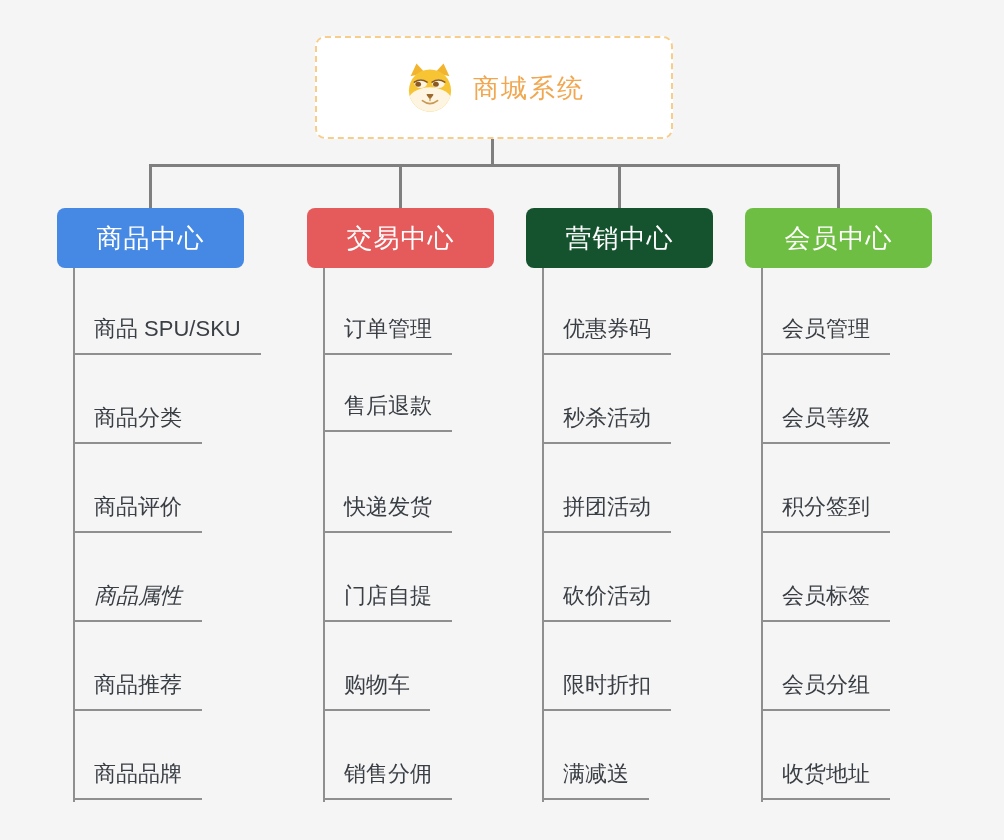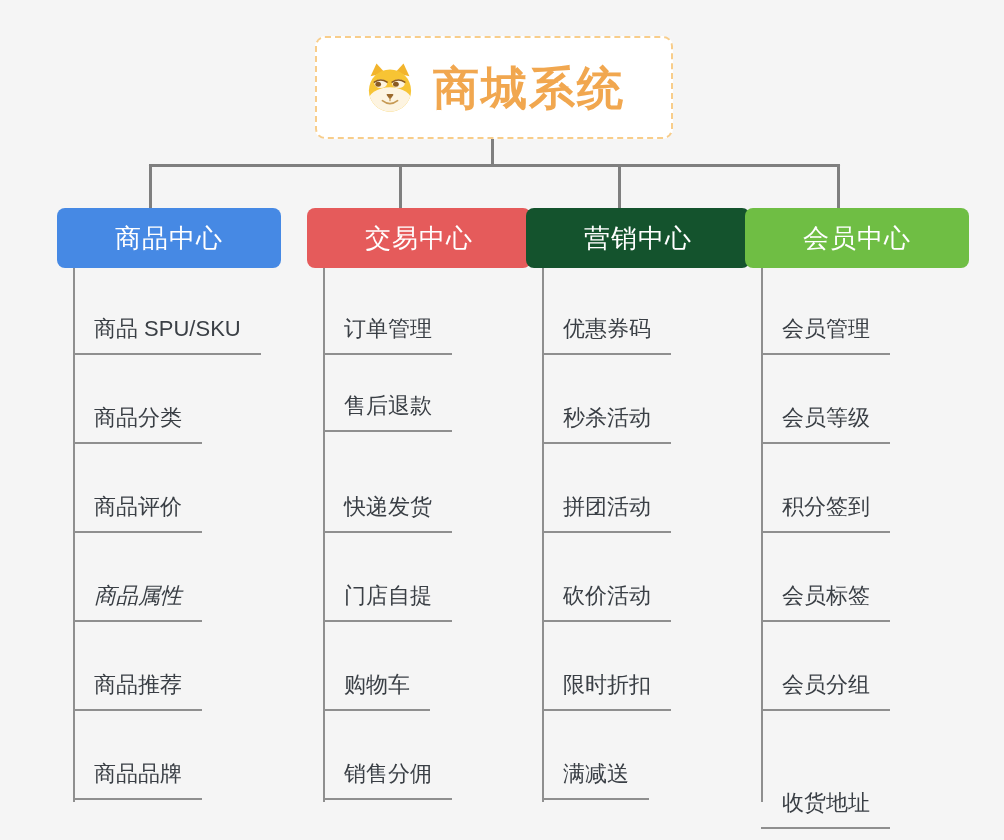--- a/index.html
+++ b/index.html
@@ -19,28 +19,28 @@
   
   .root-node{
     position:absolute;left:315px;top:36px;width:358px;height:103px;
     background:#ffffff;
     border:2px dashed var(--rootborder,#f8cd8a);
     border-radius:10px;
     display:flex;align-items:center;justify-content:center;gap:16px;
     box-sizing:border-box;
   }
   .root-label{
-    font-size:46px;font-weight:700;letter-spacing:2px;
+    font-size:26px;font-weight:400;letter-spacing:2px;
     color:var(--roottext,#f1a74f);
     line-height:1;
   }
   .doge{width:54px;height:54px;flex:0 0 auto;}
   
   .branch-box{
-    position:absolute;top:208px;width:224px;height:60px;
+    position:absolute;top:208px;width:187px;height:60px;
     border-radius:8px;
     display:flex;align-items:center;justify-content:center;
     color:#ffffff;font-size:26px;letter-spacing:1px;
     box-sizing:border-box;
   }
   
   .leaf{
     position:absolute;
     padding:0 20px 8px 21px;
     line-height:32px;
@@ -129,15 +129,15 @@
       <div class="leaf" style="left: 542px; top: 758px;">满减送</div>
       <div class="branch-box" style="left: 745px; background: rgb(111, 190, 68);">
         <span>会员中心</span>
       </div>
       <div class="trunk" style="left: 761px; top: 268px; height: 534px;"></div>
       <div class="leaf" style="left: 761px; top: 313px;">会员管理</div>
       <div class="leaf" style="left: 761px; top: 402px;">会员等级</div>
       <div class="leaf" style="left: 761px; top: 491px;">积分签到</div>
       <div class="leaf" style="left: 761px; top: 580px;">会员标签</div>
       <div class="leaf" style="left: 761px; top: 669px;">会员分组</div>
-      <div class="leaf" style="left: 761px; top: 758px; margin-top: 29px;">收货地址</div>
+      <div class="leaf" style="left: 761px; top: 758px;">收货地址</div>
     </div>
 </div>
 
 </body></html>

